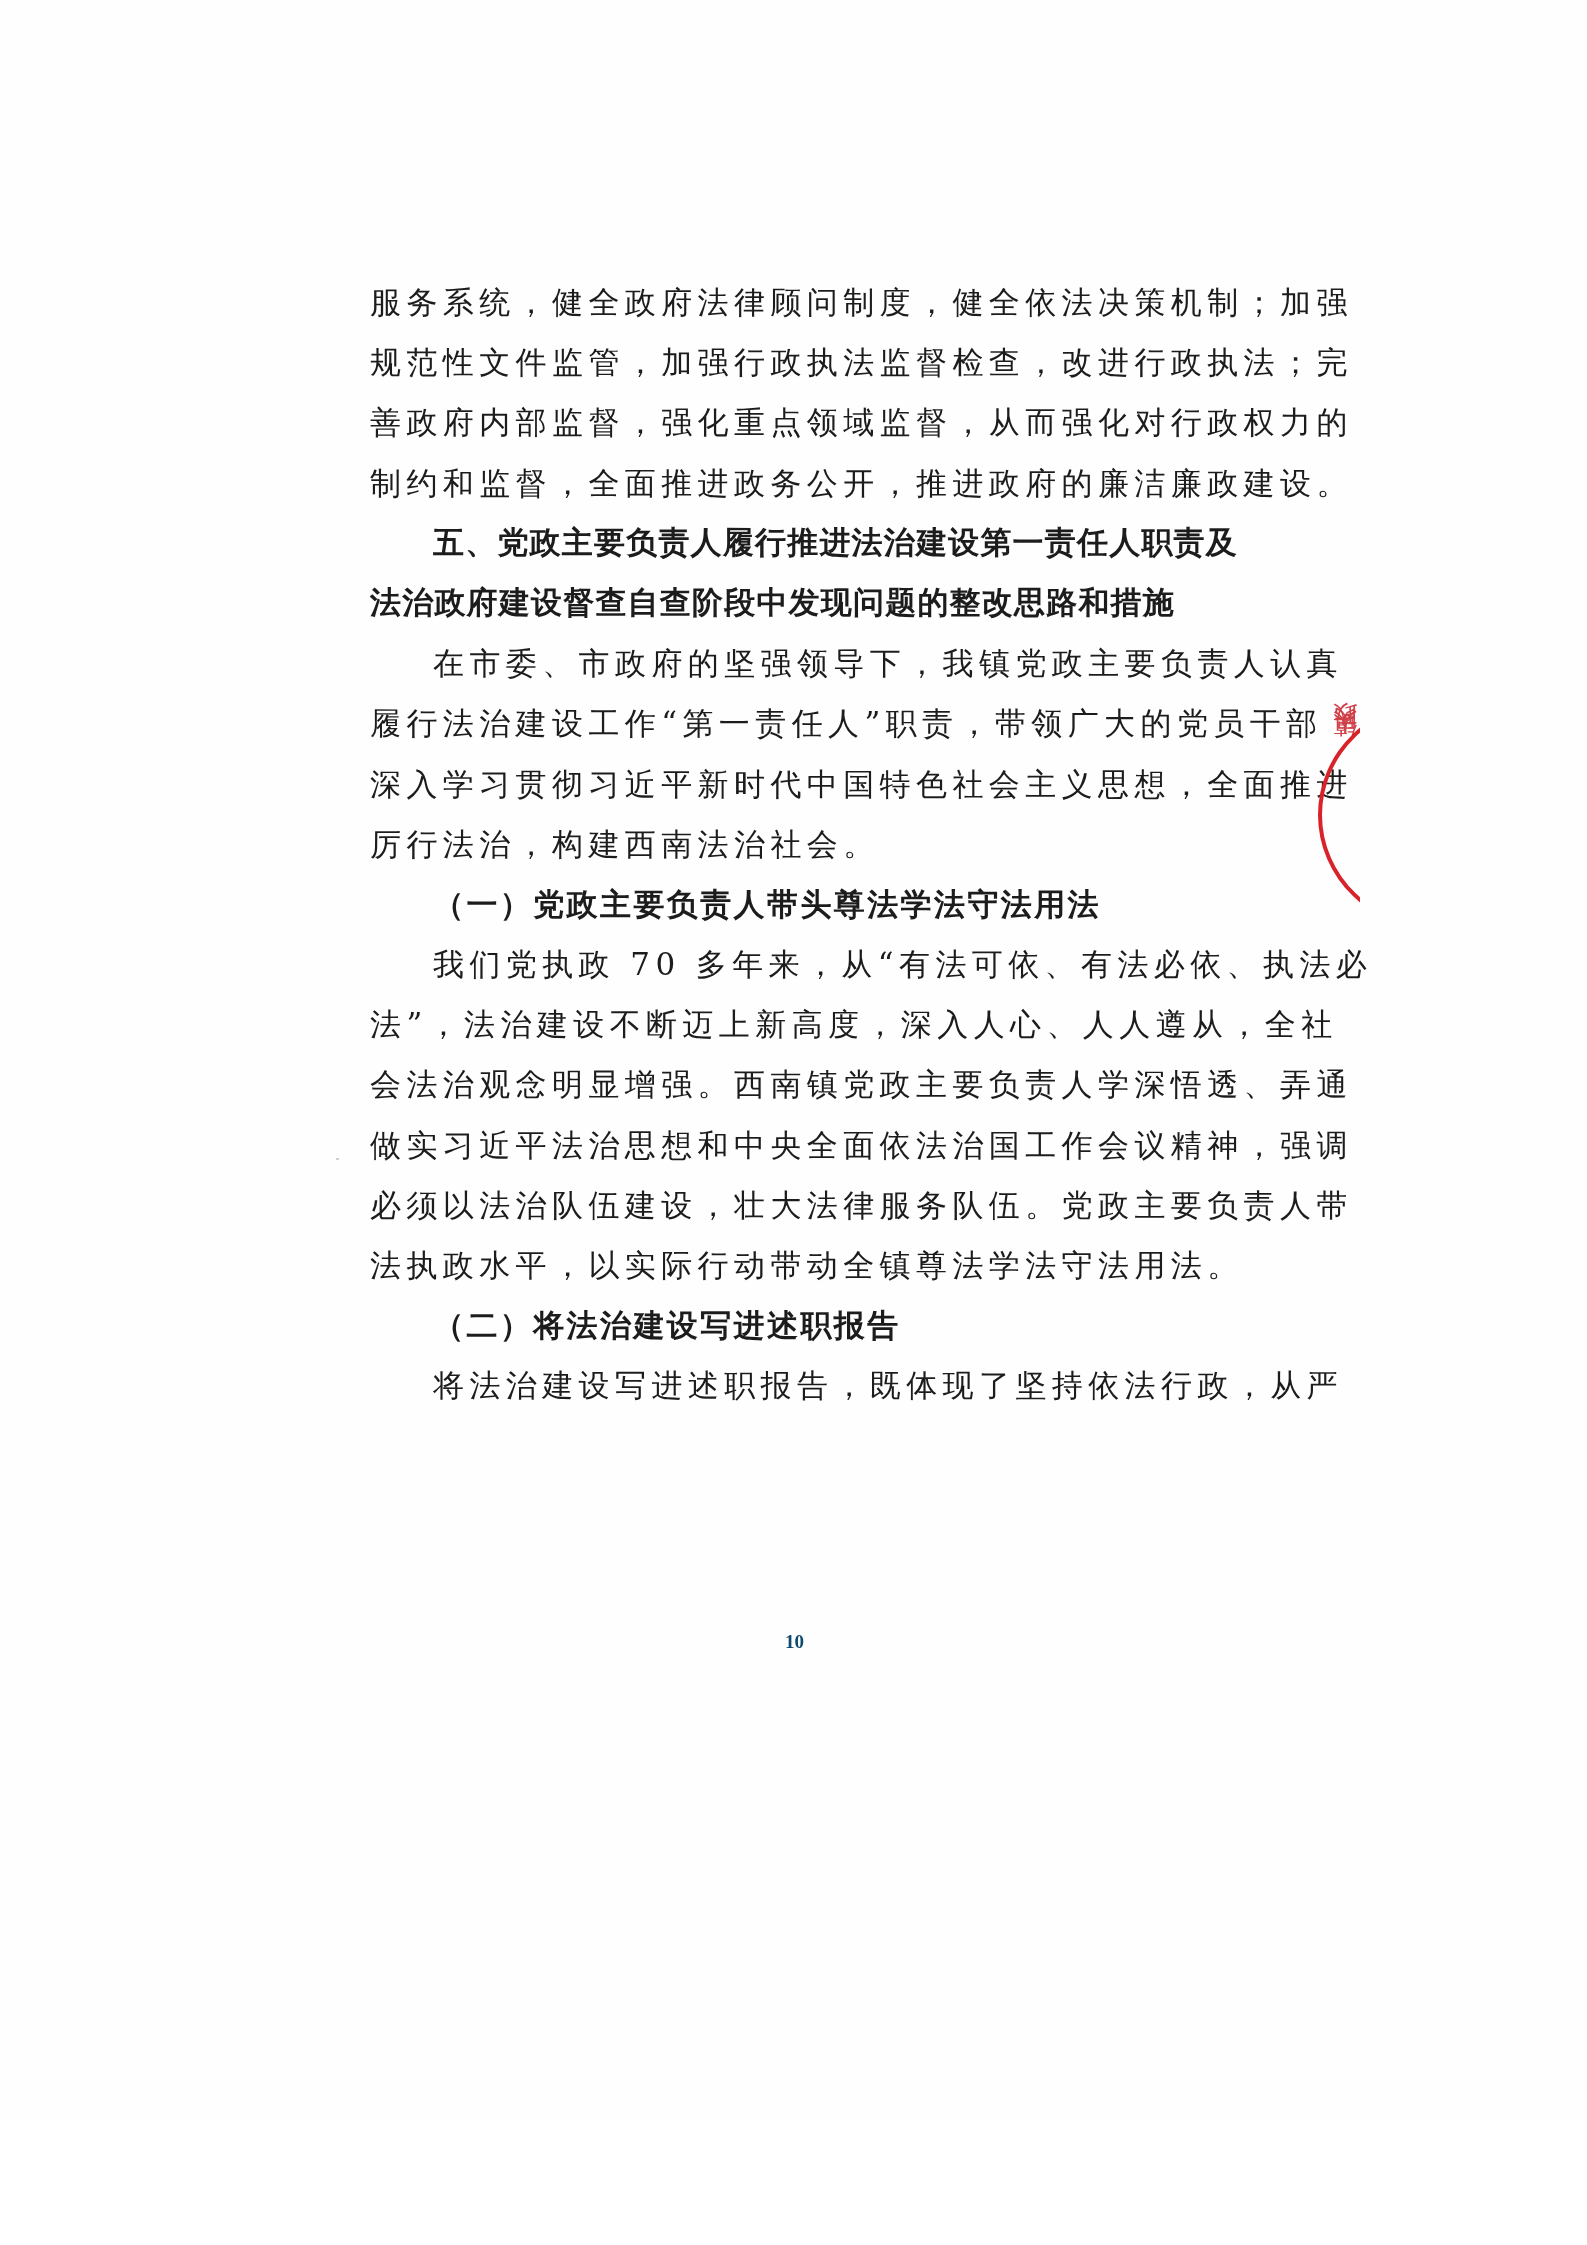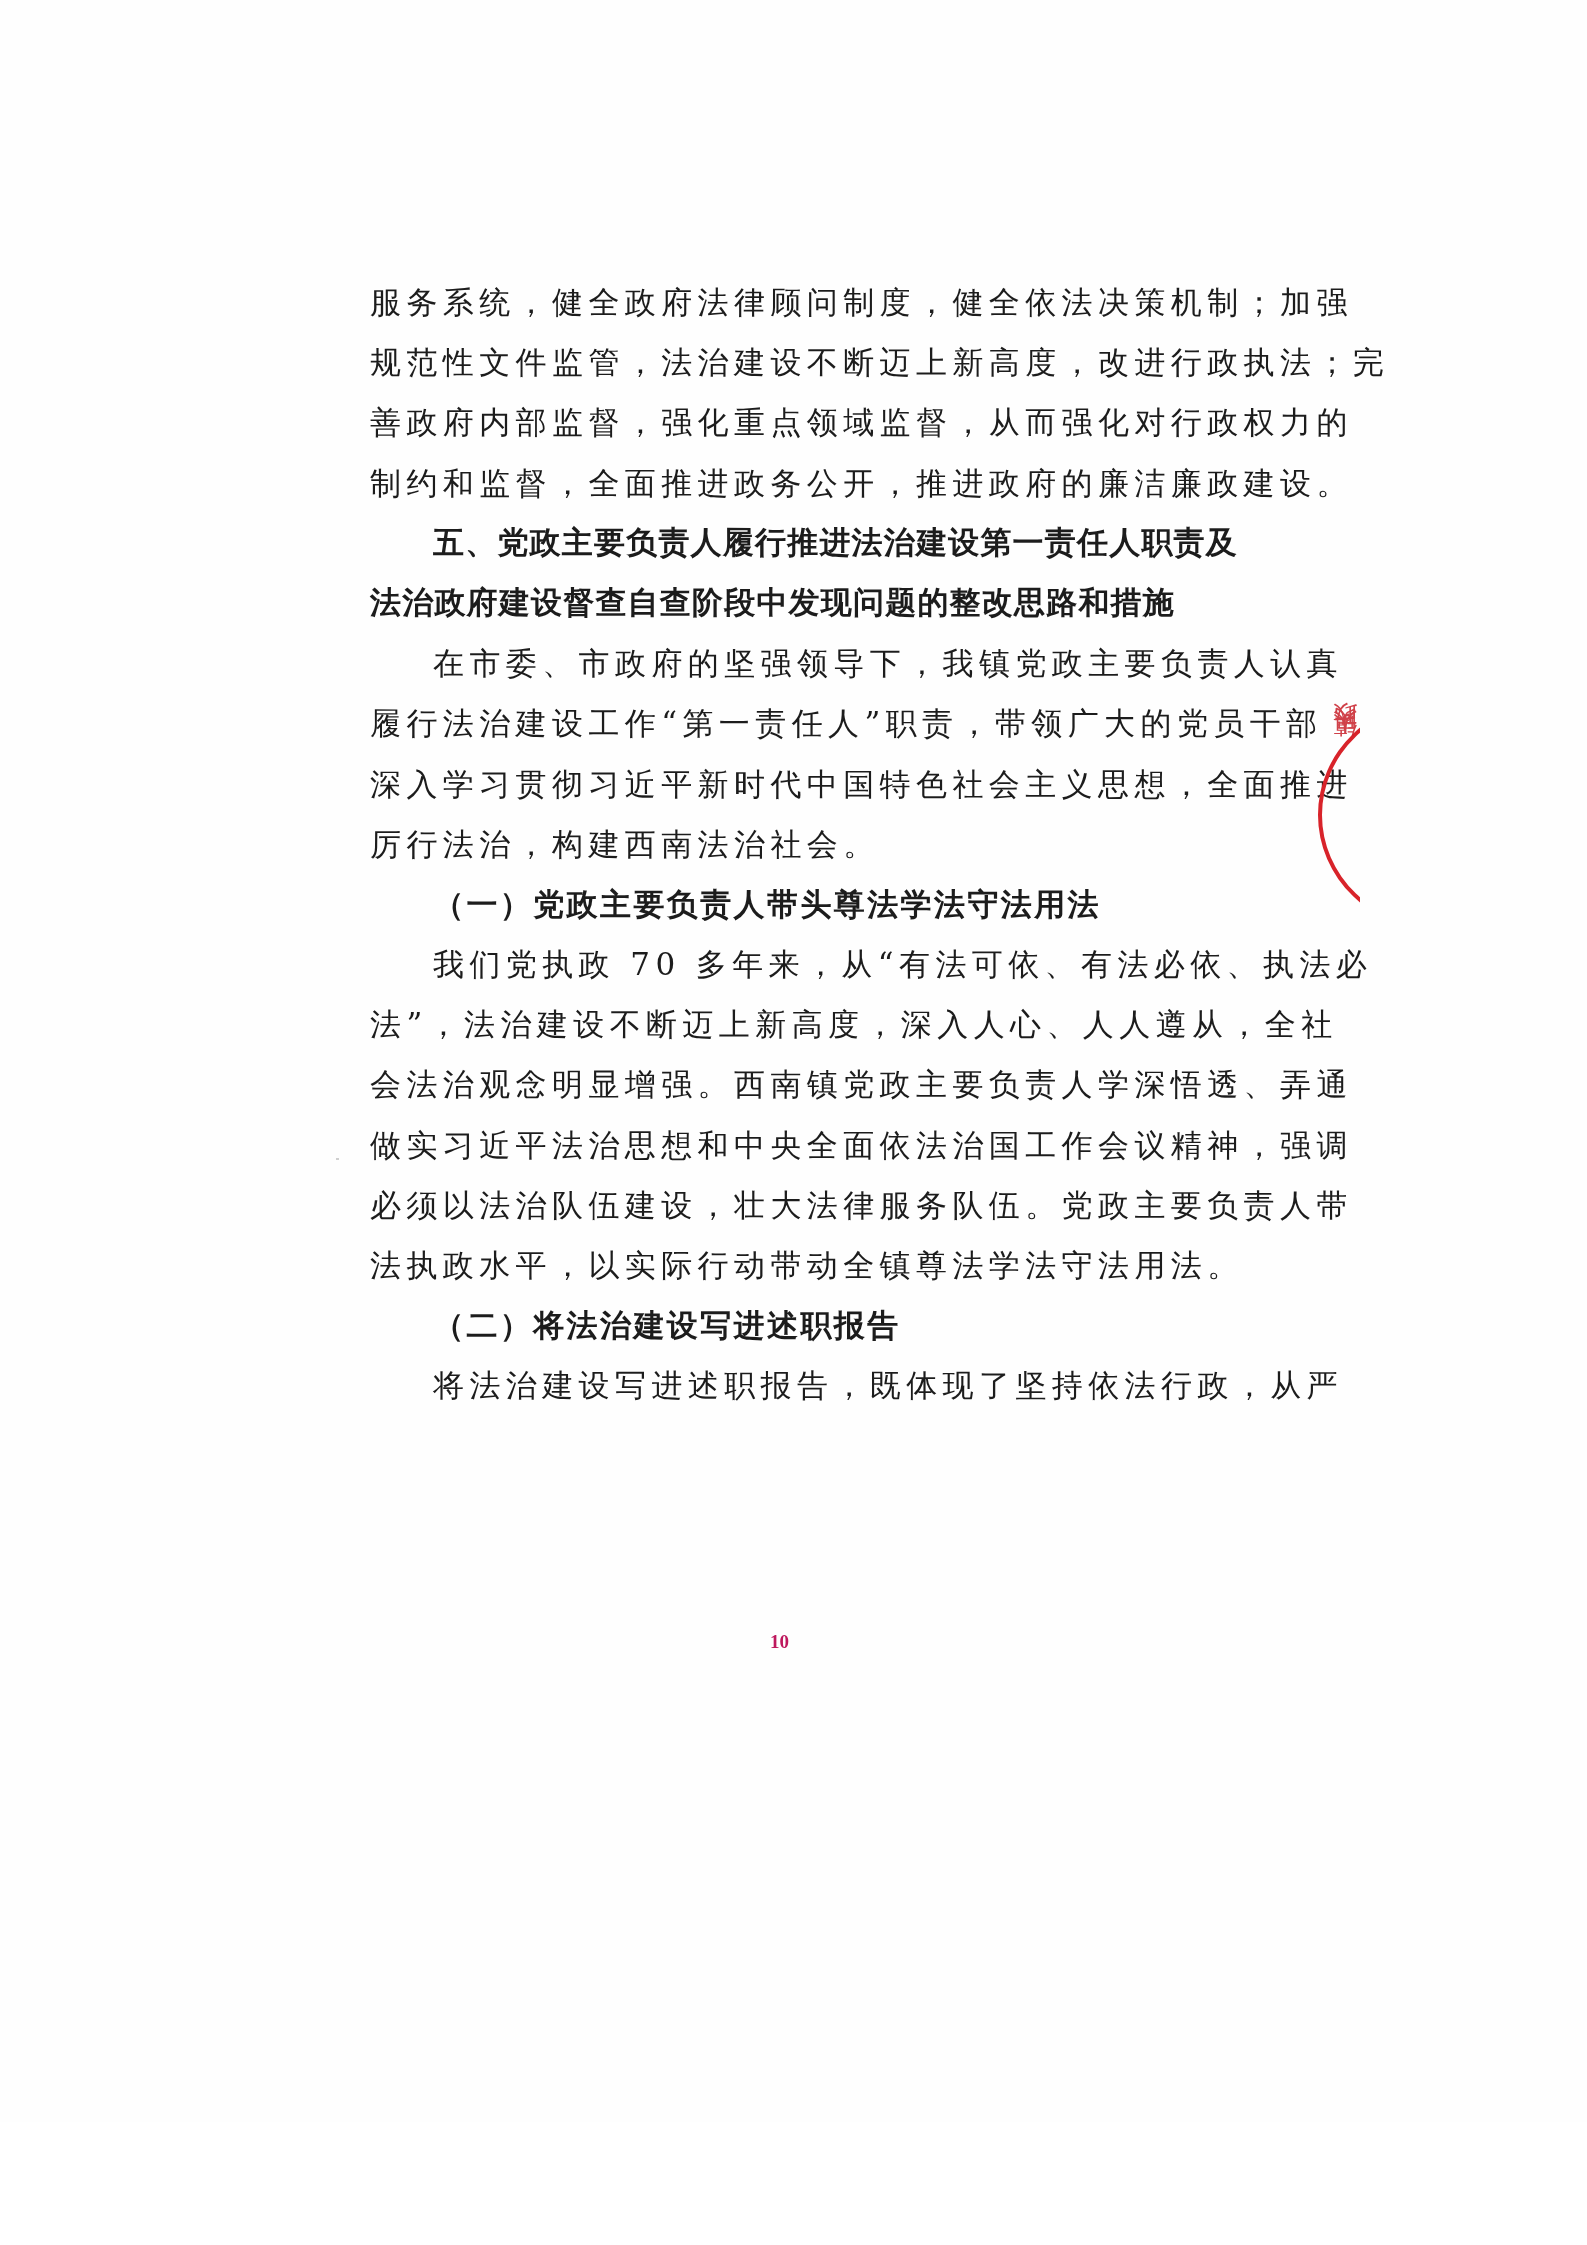--- a/index.html
+++ b/index.html
@@ -53,25 +53,25 @@
   .subheading {
     font-family: "DejaVu Sans", "Liberation Sans", sans-serif;
     font-weight: bold;
     letter-spacing: 2.4px;
   }
   .page-number {
     position: absolute;
     left: 770px;
     top: 1631px;
     width: 34px;
-    text-align: left;
+    text-align: right;
     font-family: "Liberation Serif", serif;
     font-weight: bold;
     font-size: 19px;
-    color: #be185d;
+    color: #0c4a6e;
   }
   
   .seal {
     position: absolute;
     left: 1318px;
     top: 700px;
     width: 42px;
     height: 230px;
     overflow: hidden;
   }
@@ -110,21 +110,21 @@
 </style>
 </head>
 <body>
 
 <div class="page">
 
   <div class="text-block">
 
     <div>
       <div class="line">服务系统，健全政府法律顾问制度，健全依法决策机制；加强</div>
-      <div class="line">规范性文件监管，法治建设不断迈上新高度，改进行政执法；完</div>
+      <div class="line">规范性文件监管，加强行政执法监督检查，改进行政执法；完</div>
       <div class="line">善政府内部监督，强化重点领域监督，从而强化对行政权力的</div>
       <div class="line last">制约和监督，全面推进政务公开，推进政府的廉洁廉政建设。</div>
     </div>
 
     <div>
       <div class="line heading indent">五、党政主要负责人履行推进法治建设第一责任人职责及</div>
       <div class="line heading last">法治政府建设督查自查阶段中发现问题的整改思路和措施</div>
     </div>
 
     <div>

